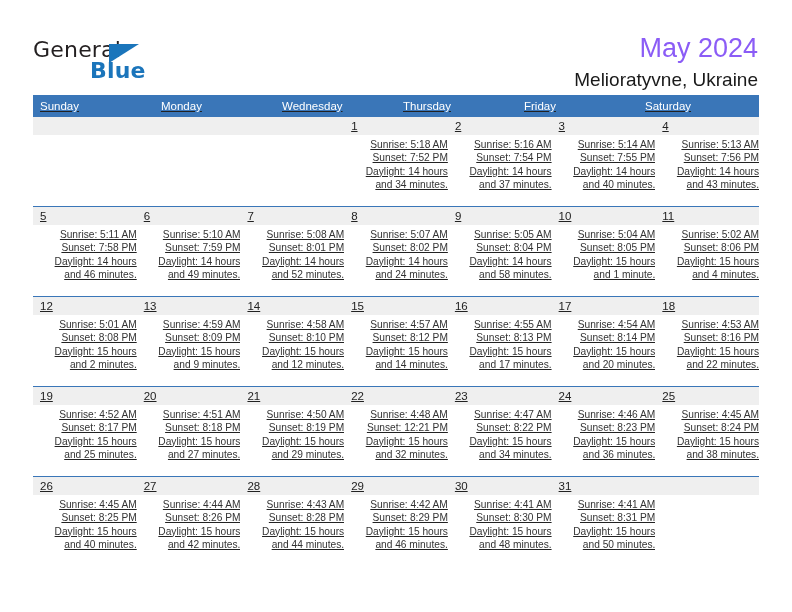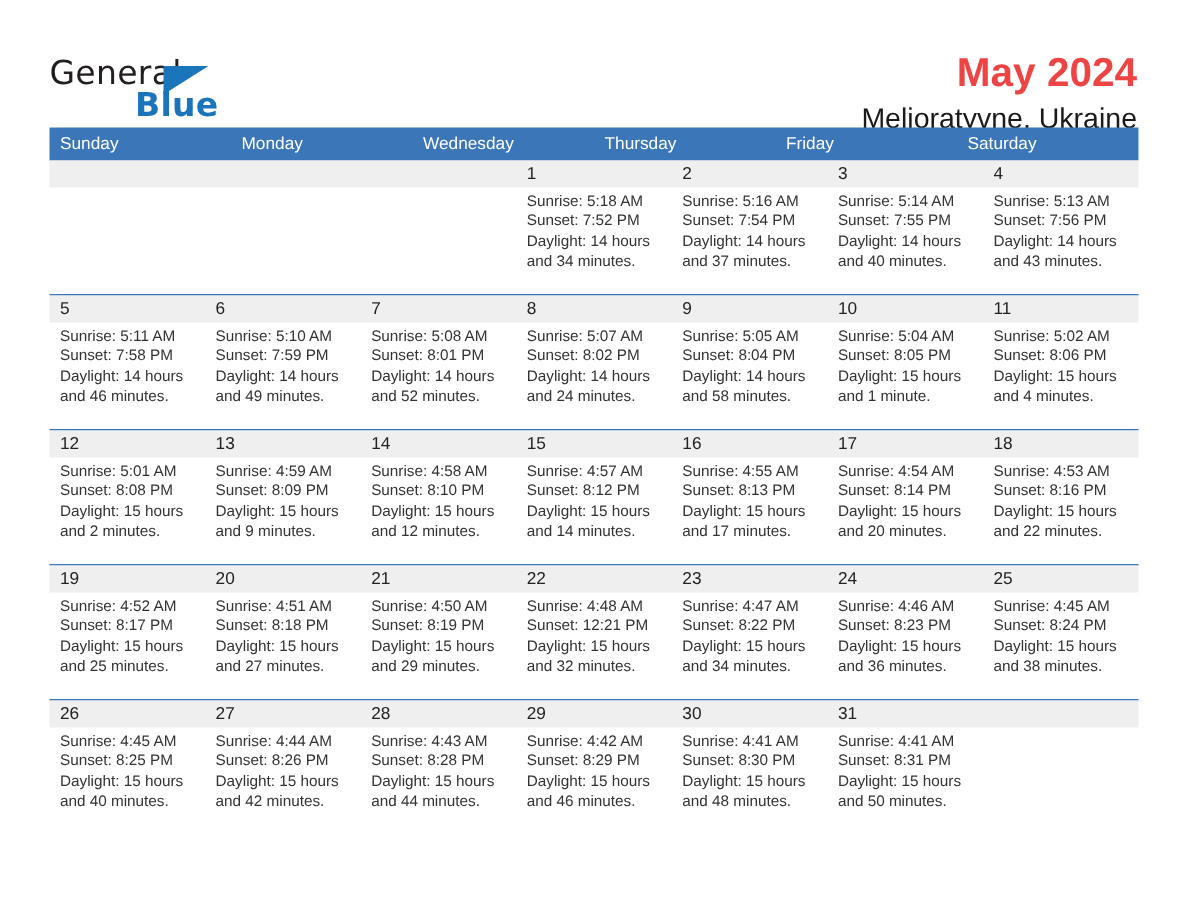--- a/index.html
+++ b/index.html
@@ -68,40 +68,41 @@
     line-height: 24px;
   }
   .title-block {
     position: absolute;
     right: 34px;
     top: 32px;
     text-align: right;
   }
   .cal-title {
     font-size: 27px;
-    font-weight: 700;
-    color: #ef4444;
+    font-weight: 400;
+    color: #8b5cf6;
     line-height: 32px;
     white-space: nowrap;
   }
   .cal-subtitle {
     margin-top: 7px;
     font-size: 19px;
     font-weight: 400;
     color: #1a1a1a;
     line-height: 18px;
     white-space: nowrap;
   }
 
   
   .calendar {
     position: absolute;
     left: 33px;
-    top: 85px;
+    top: 95px;
     width: 726px;
+    text-decoration: underline;
   }
   .weekdays {
     display: flex;
     width: 726px;
     height: 22px;
     background: #3a76b8;
   }
   .weekday {
     flex: 1 1 0;
     color: #ffffff;
@@ -146,20 +147,21 @@
     z-index: 2;
     font-size: 11.5px;
     line-height: 18px;
     color: #222222;
     height: 18px;
   }
   .lines {
     position: relative;
     z-index: 2;
     margin-top: 3px;
+    text-align: right;
   }
   .line {
     font-size: 10.2px;
     line-height: 13.3px;
     color: #333333;
     white-space: nowrap;
   }
 </style>
 </head>
 <body>

